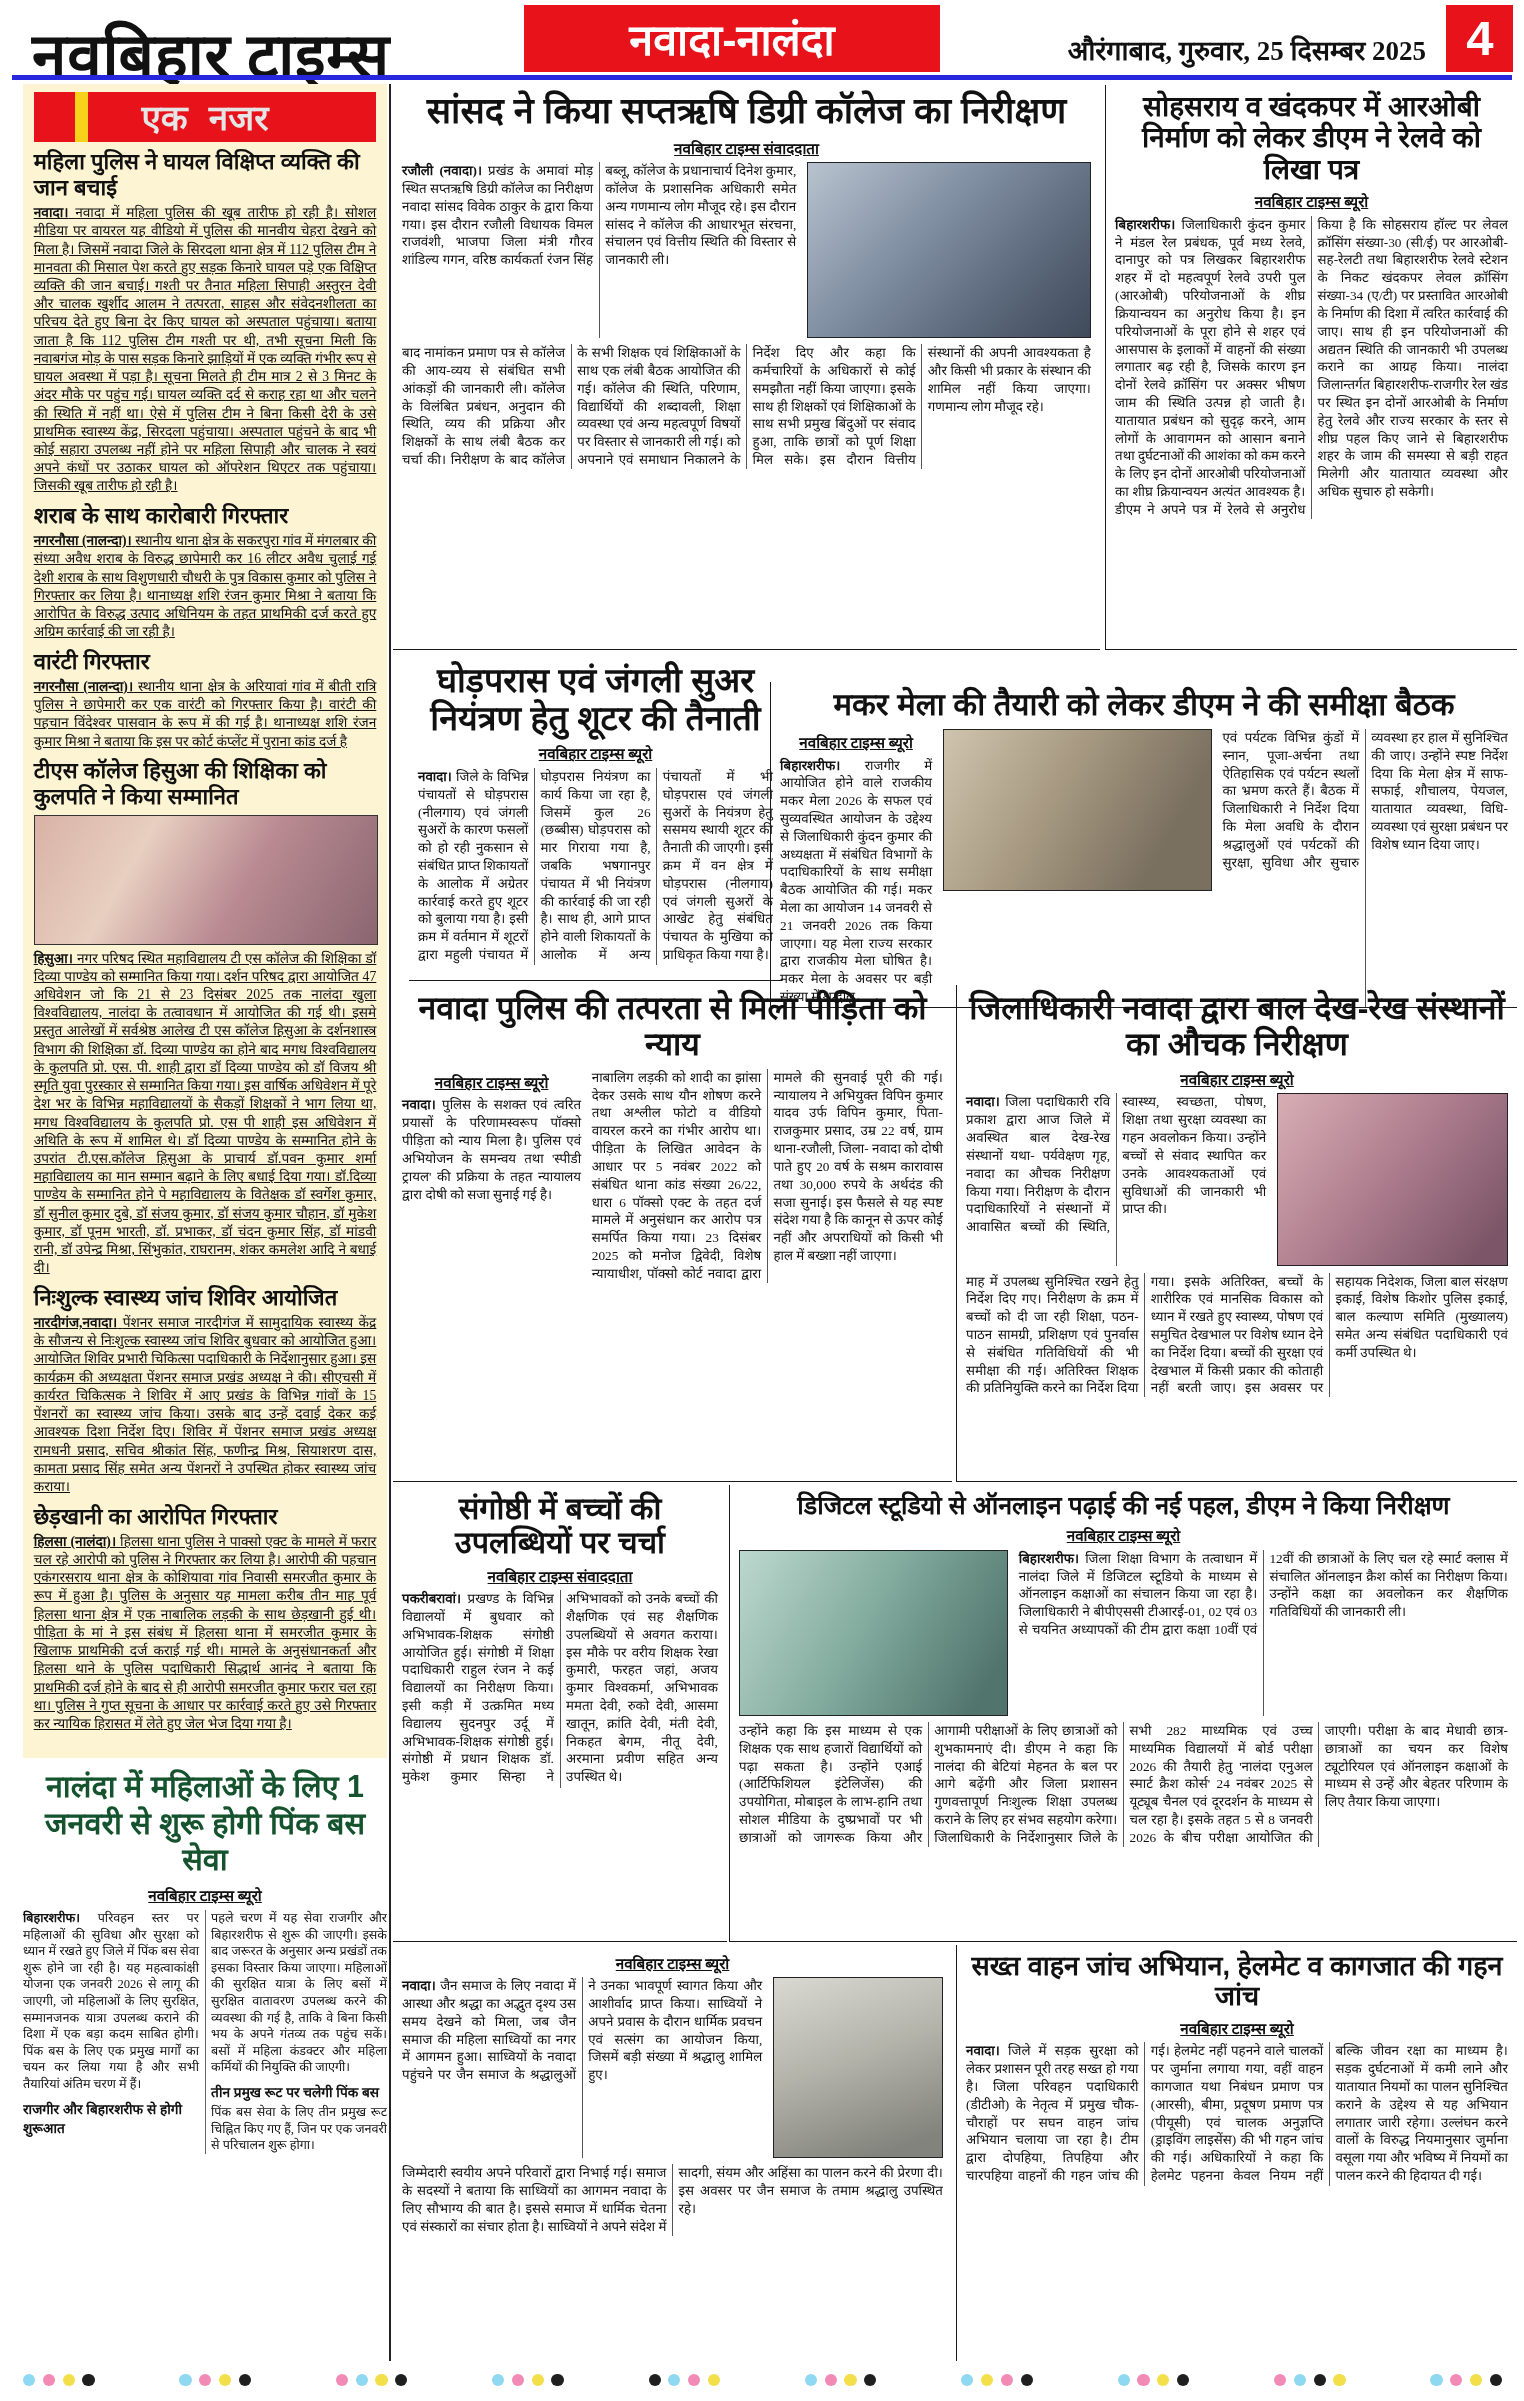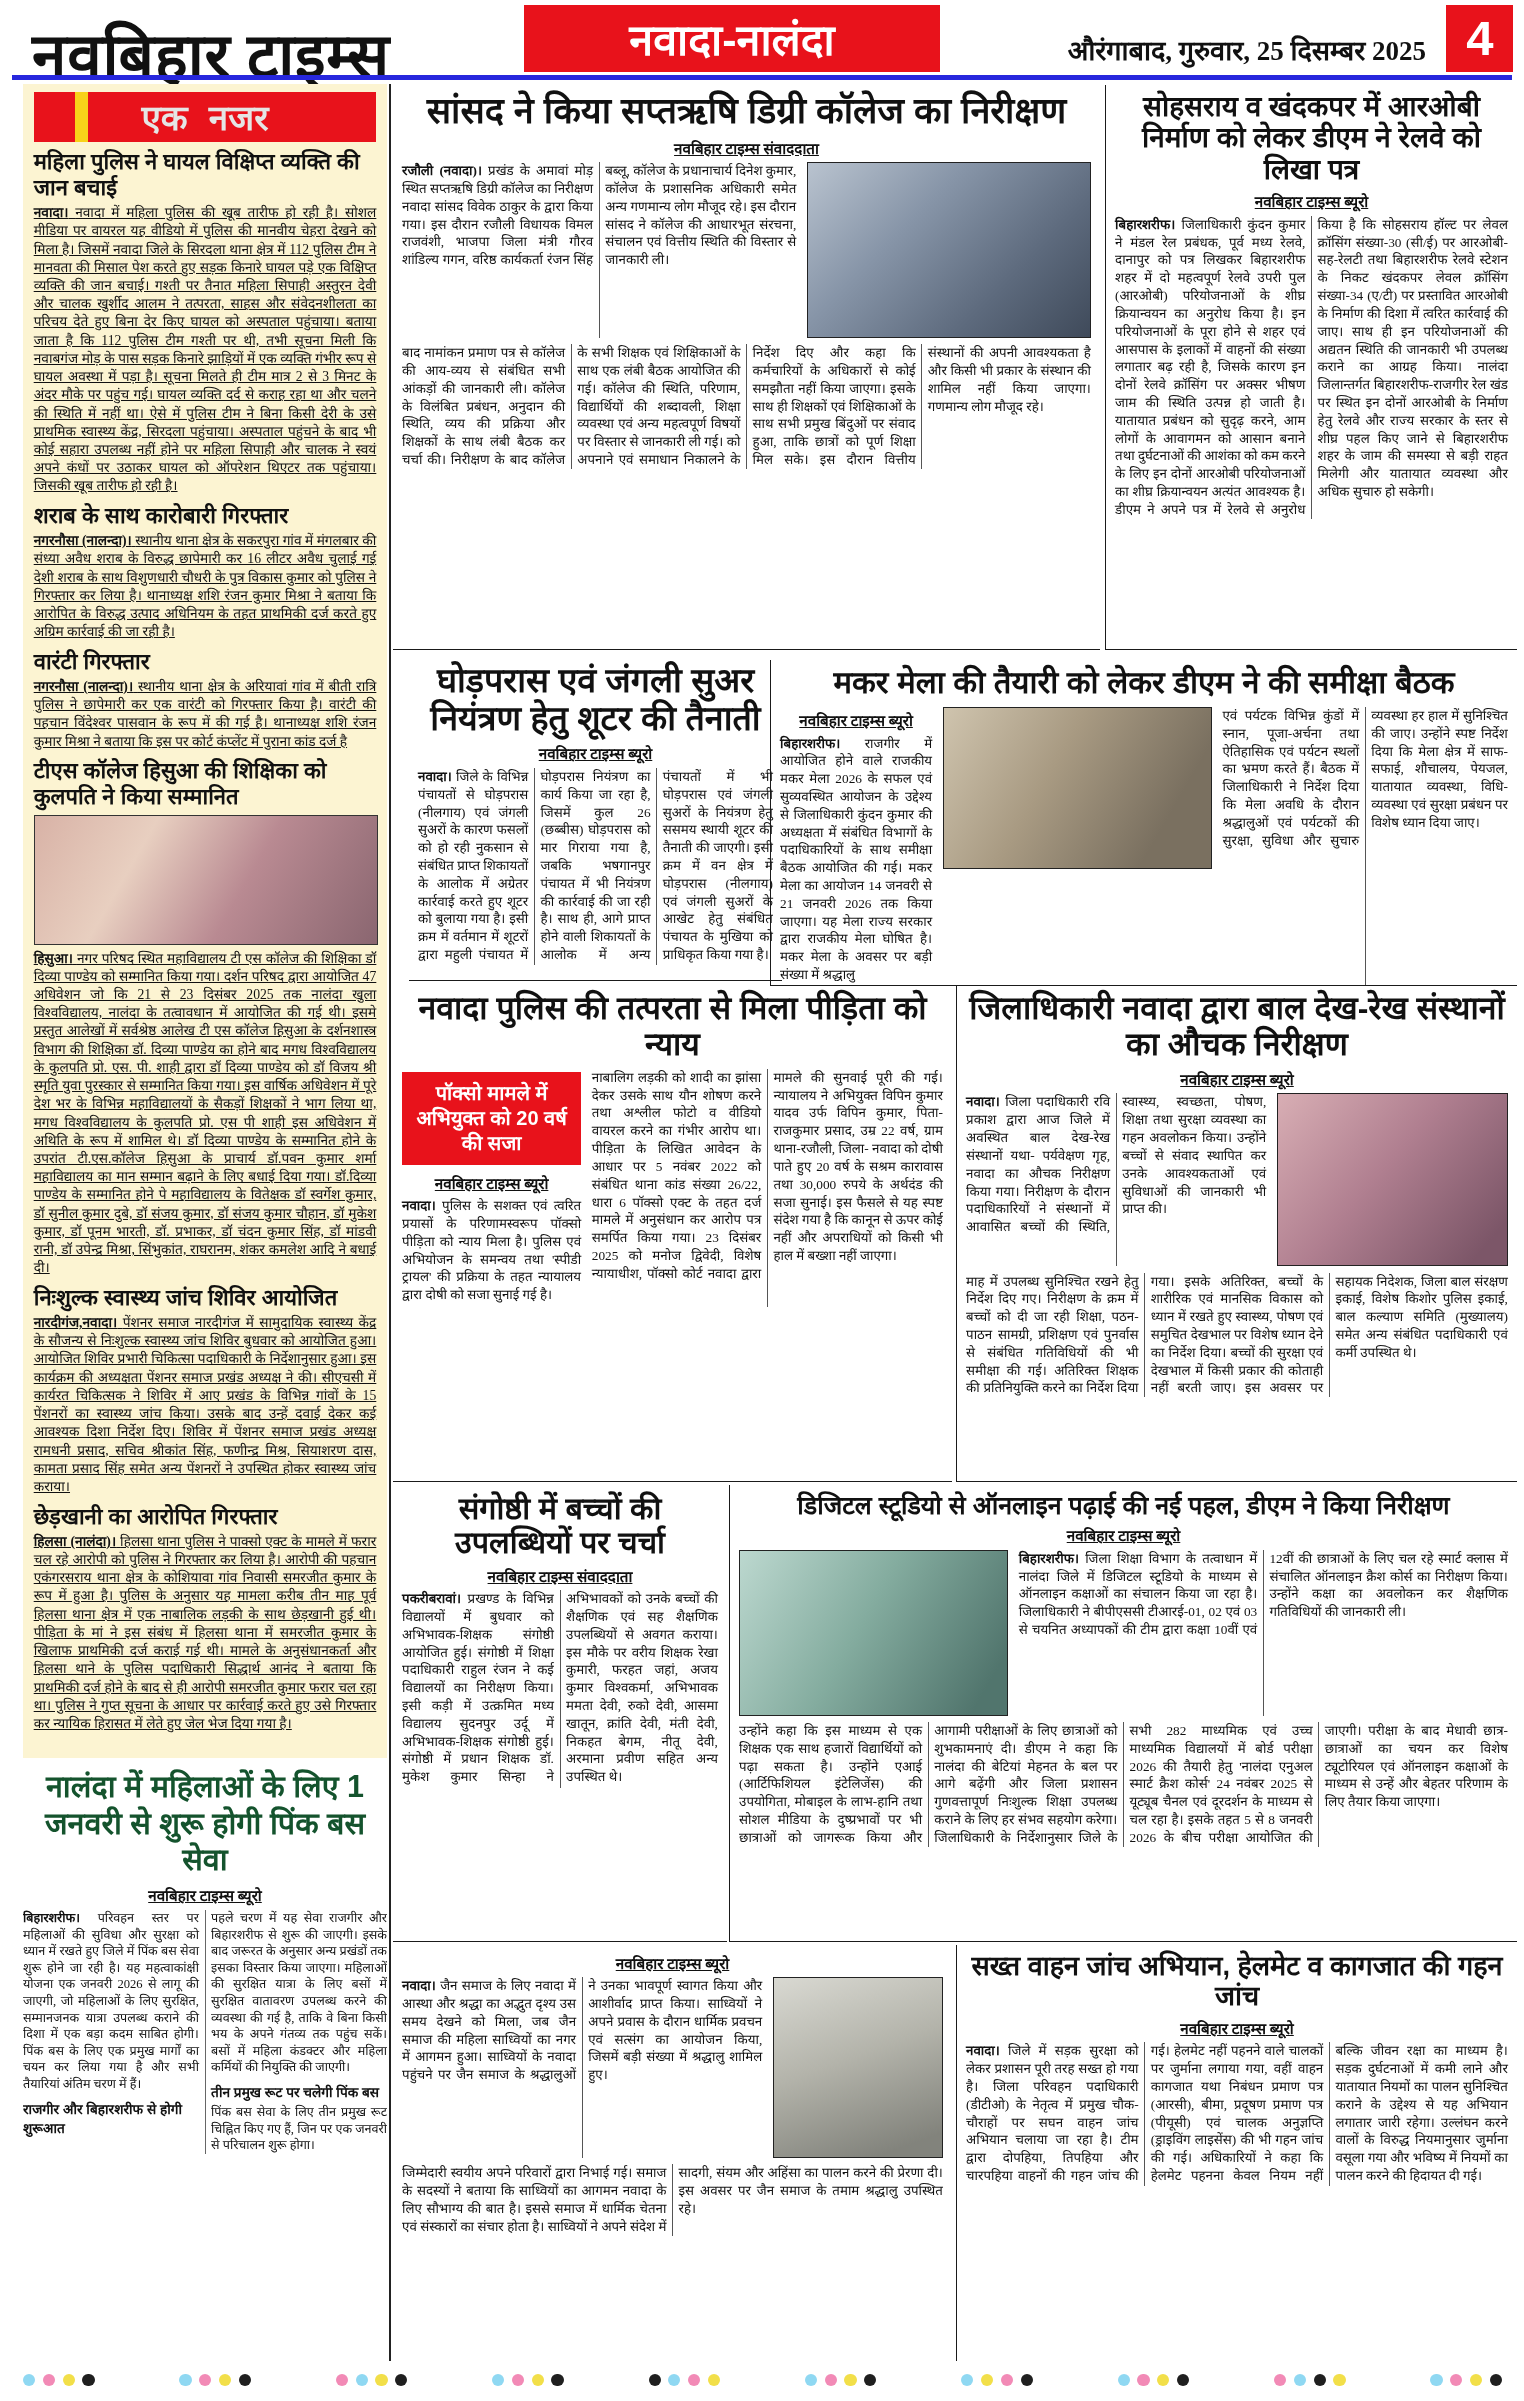--- a/index.html
+++ b/index.html
@@ -151,40 +151,39 @@
   </div>
 
   <div class="story bordB" style="left:409px;top:655px;width:373px;height:326px;">
     <div class="headline h-shooter">घोड़परास एवं जंगली सुअर नियंत्रण हेतु शूटर की तैनाती</div>
     <span class="byline">नवबिहार टाइम्स ब्यूरो</span>
     <div class="cols3">
       <p><span class="dl">नवादा।</span> <span>जिले के विभिन्न पंचायतों से घोड़परास (नीलगाय) एवं जंगली सुअरों के कारण फसलों को हो रही नुकसान से संबंधित प्राप्त शिकायतों के आलोक में अग्रेतर कार्रवाई करते हुए शूटर को बुलाया गया है। इसी क्रम में वर्तमान में शूटरों द्वारा महुली पंचायत में घोड़परास नियंत्रण का कार्य किया जा रहा है, जिसमें कुल 26 (छब्बीस) घोड़परास को मार गिराया गया है, जबकि भषगानपुर पंचायत में भी नियंत्रण की कार्रवाई की जा रही है। साथ ही, आगे प्राप्त होने वाली शिकायतों के आलोक में अन्य पंचायतों में भी घोड़परास एवं जंगली सुअरों के नियंत्रण हेतु ससमय स्थायी शूटर की तैनाती की जाएगी। इसी क्रम में वन क्षेत्र में घोड़परास (नीलगाय) एवं जंगली सुअरों के आखेट हेतु संबंधित पंचायत के मुखिया को प्राधिकृत किया गया है।</span></p>
     </div>
   </div>
 
-  <div class="story bordL bordB" style="left:770px;top:660px;width:747px;height:326px;">
+  <div class="story bordL bordB" style="left:770px;top:682px;width:747px;height:326px;">
     <div class="headline h-makar">मकर मेला की तैयारी को लेकर डीएम ने की समीक्षा बैठक</div>
     <div class="prow">
       <div style="flex:0 0 152px;">
         <span class="byline">नवबिहार टाइम्स ब्यूरो</span>
         <p><span class="dl">बिहारशरीफ।</span> <span>राजगीर में आयोजित होने वाले राजकीय मकर मेला 2026 के सफल एवं सुव्यवस्थित आयोजन के उद्देश्य से जिलाधिकारी कुंदन कुमार की अध्यक्षता में संबंधित विभागों के पदाधिकारियों के साथ समीक्षा बैठक आयोजित की गई। मकर मेला का आयोजन 14 जनवरी से 21 जनवरी 2026 तक किया जाएगा। यह मेला राज्य सरकार द्वारा राजकीय मेला घोषित है। मकर मेला के अवसर पर बड़ी संख्या में श्रद्धालु</span></p>
       </div>
       <div class="photo ph-meeting"></div>
       <div class="grow cols2">
         <p>एवं पर्यटक विभिन्न कुंडों में स्नान, पूजा-अर्चना तथा ऐतिहासिक एवं पर्यटन स्थलों का भ्रमण करते हैं। बैठक में जिलाधिकारी ने निर्देश दिया कि मेला अवधि के दौरान श्रद्धालुओं एवं पर्यटकों की सुरक्षा, सुविधा और सुचारु व्यवस्था हर हाल में सुनिश्चित की जाए। उन्होंने स्पष्ट निर्देश दिया कि मेला क्षेत्र में साफ-सफाई, शौचालय, पेयजल, यातायात व्यवस्था, विधि-व्यवस्था एवं सुरक्षा प्रबंधन पर विशेष ध्यान दिया जाए।</p>
       </div>
     </div>
 
   </div>
 
   <div class="story bordB" style="left:393px;top:985px;width:559px;height:497px;">
     <div class="headline h-police">नवादा पुलिस की तत्परता से मिला पीड़िता को न्याय</div>
     <div class="prow">
       <div style="flex:0 0 179px;">
-        <div class="redbox">पॉक्सो मामले में अभियुक्त को 20 वर्ष की सजा</div>
         <span class="byline">नवबिहार टाइम्स ब्यूरो</span>
         <p><span class="dl">नवादा।</span> <span>पुलिस के सशक्त एवं त्वरित प्रयासों के परिणामस्वरूप पॉक्सो पीड़िता को न्याय मिला है। पुलिस एवं अभियोजन के समन्वय तथा 'स्पीडी ट्रायल' की प्रक्रिया के तहत न्यायालय द्वारा दोषी को सजा सुनाई गई है।</span></p>
       </div>
       <div class="grow cols2">
         <p>नाबालिग लड़की को शादी का झांसा देकर उसके साथ यौन शोषण करने तथा अश्लील फोटो व वीडियो वायरल करने का गंभीर आरोप था। पीड़िता के लिखित आवेदन के आधार पर 5 नवंबर 2022 को संबंधित थाना कांड संख्या 26/22, धारा 6 पॉक्सो एक्ट के तहत दर्ज मामले में अनुसंधान कर आरोप पत्र समर्पित किया गया। 23 दिसंबर 2025 को मनोज द्विवेदी, विशेष न्यायाधीश, पॉक्सो कोर्ट नवादा द्वारा मामले की सुनवाई पूरी की गई। न्यायालय ने अभियुक्त विपिन कुमार यादव उर्फ विपिन कुमार, पिता- राजकुमार प्रसाद, उम्र 22 वर्ष, ग्राम थाना-रजौली, जिला- नवादा को दोषी पाते हुए 20 वर्ष के सश्रम कारावास तथा 30,000 रुपये के अर्थदंड की सजा सुनाई। इस फैसले से यह स्पष्ट संदेश गया है कि कानून से ऊपर कोई नहीं और अपराधियों को किसी भी हाल में बख्शा नहीं जाएगा।</p>
       </div>
     </div>
   </div>
 
   <div class="story bordL bordB" style="left:956px;top:985px;width:561px;height:497px;">

